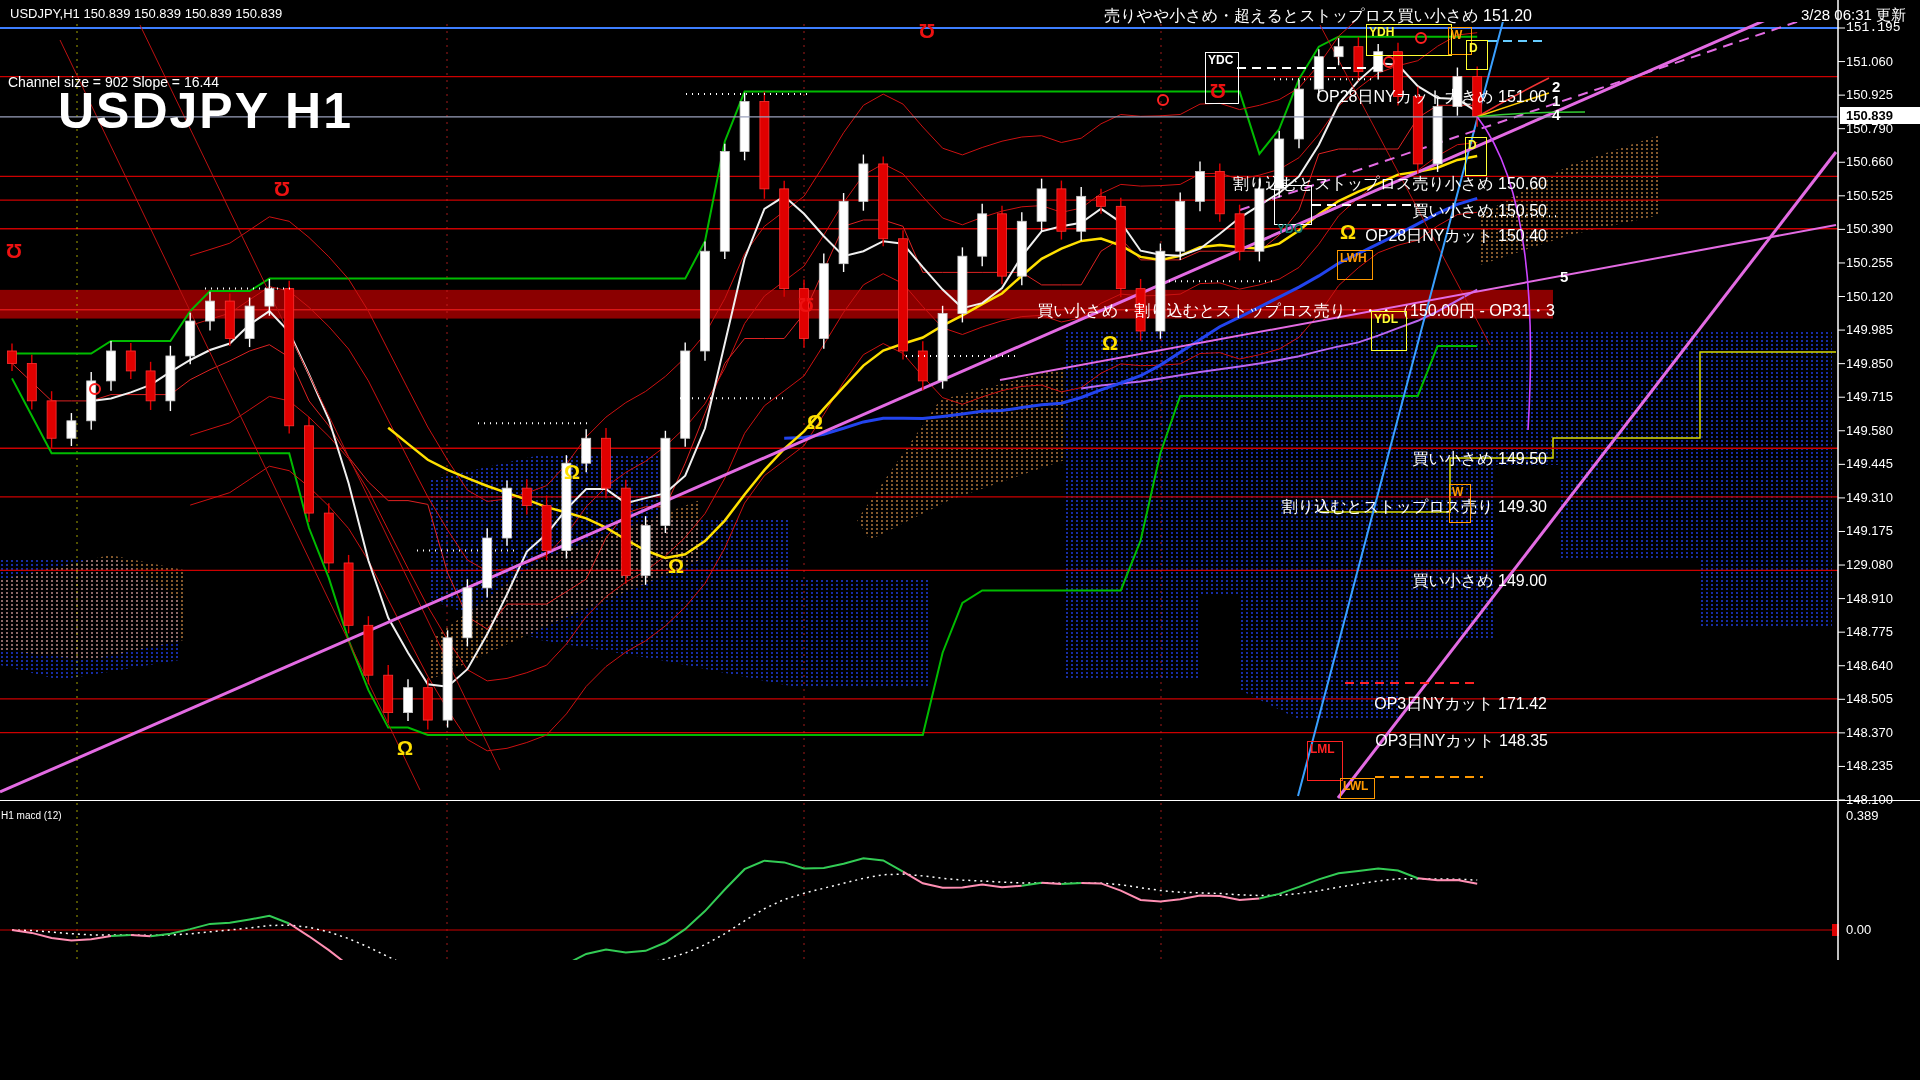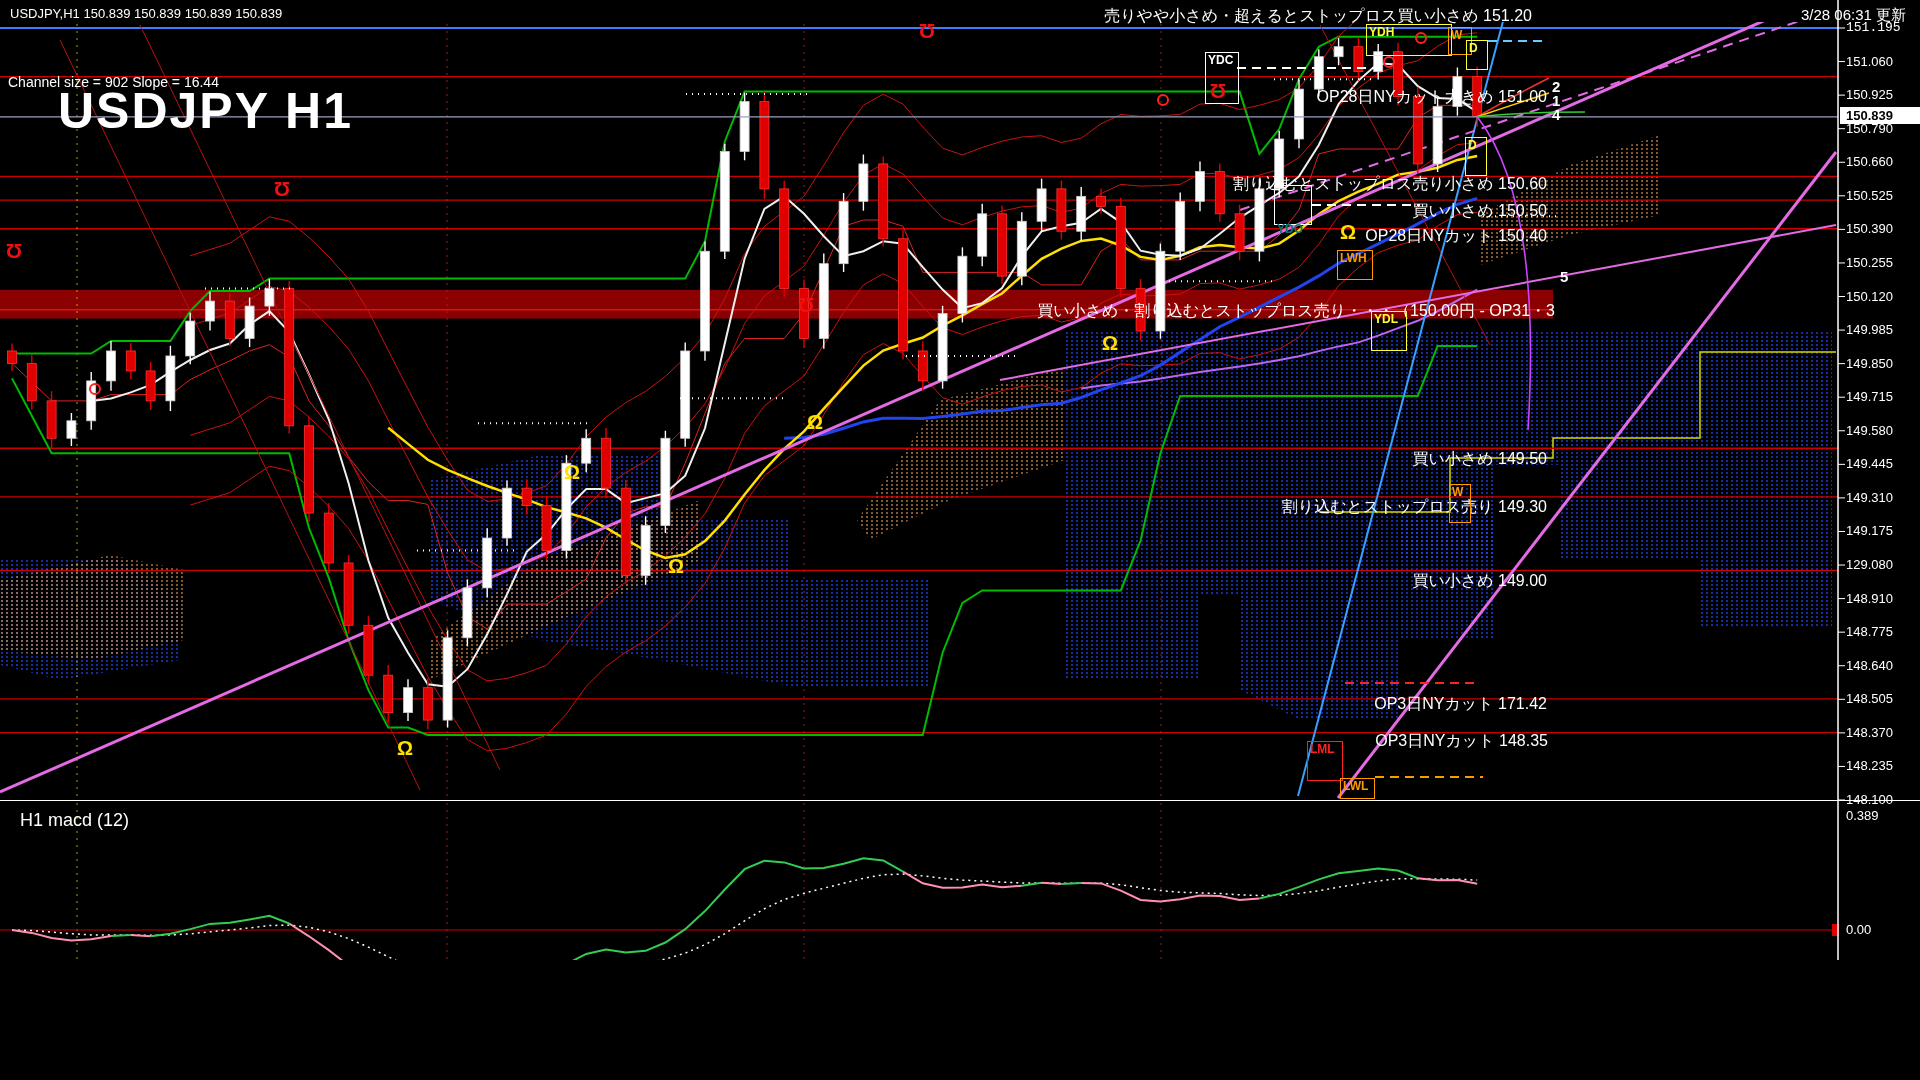--- a/index.html
+++ b/index.html
@@ -355,21 +355,21 @@
         <div class="axis-label" style="top: 557.04px;">129.080</div>
         <div class="axis-label" style="top: 590.605px;">148.910</div>
         <div class="axis-label" style="top: 624.17px;">148.775</div>
         <div class="axis-label" style="top: 657.735px;">148.640</div>
         <div class="axis-label" style="top: 691.3px;">148.505</div>
         <div class="axis-label" style="top: 724.865px;">148.370</div>
         <div class="axis-label" style="top: 758.43px;">148.235</div>
         <div class="axis-label" style="top: 791.995px;">148.100</div>
       </div>
     <div class="cur-price" style="top:107px;">150.839</div>
-    <div class="txt" style="left:20px;top:810px;font-size:18px;text-align:right;">H1  macd (12)</div>
+    <div class="txt" style="left:1px;top:810px;font-size:10px;text-align:right;">H1  macd (12)</div>
     <div class="axis-label" style="top:808px;">0.389</div>
     <div class="axis-label" style="top:922px;">0.00</div>
     <div class="axis-label" style="top:1042px;">-0.366</div>
     <div class="axis-label" style="top:1062px;">85959</div>
     <div id="box-layer">
         <div class="lbox" style="left: 1366px; top: 24px; width: 40px; height: 30px; border: 1px solid rgb(255, 255, 51); padding-left: 44px;">
           <span style="color: rgb(255, 255, 51);">YDH</span>
         </div>
         <div class="lbox" style="left: 1448px; top: 27px; width: 22px; height: 26px; border: 1px solid rgb(255, 153, 0);">
           <span style="color: rgb(255, 153, 0);">W</span>

